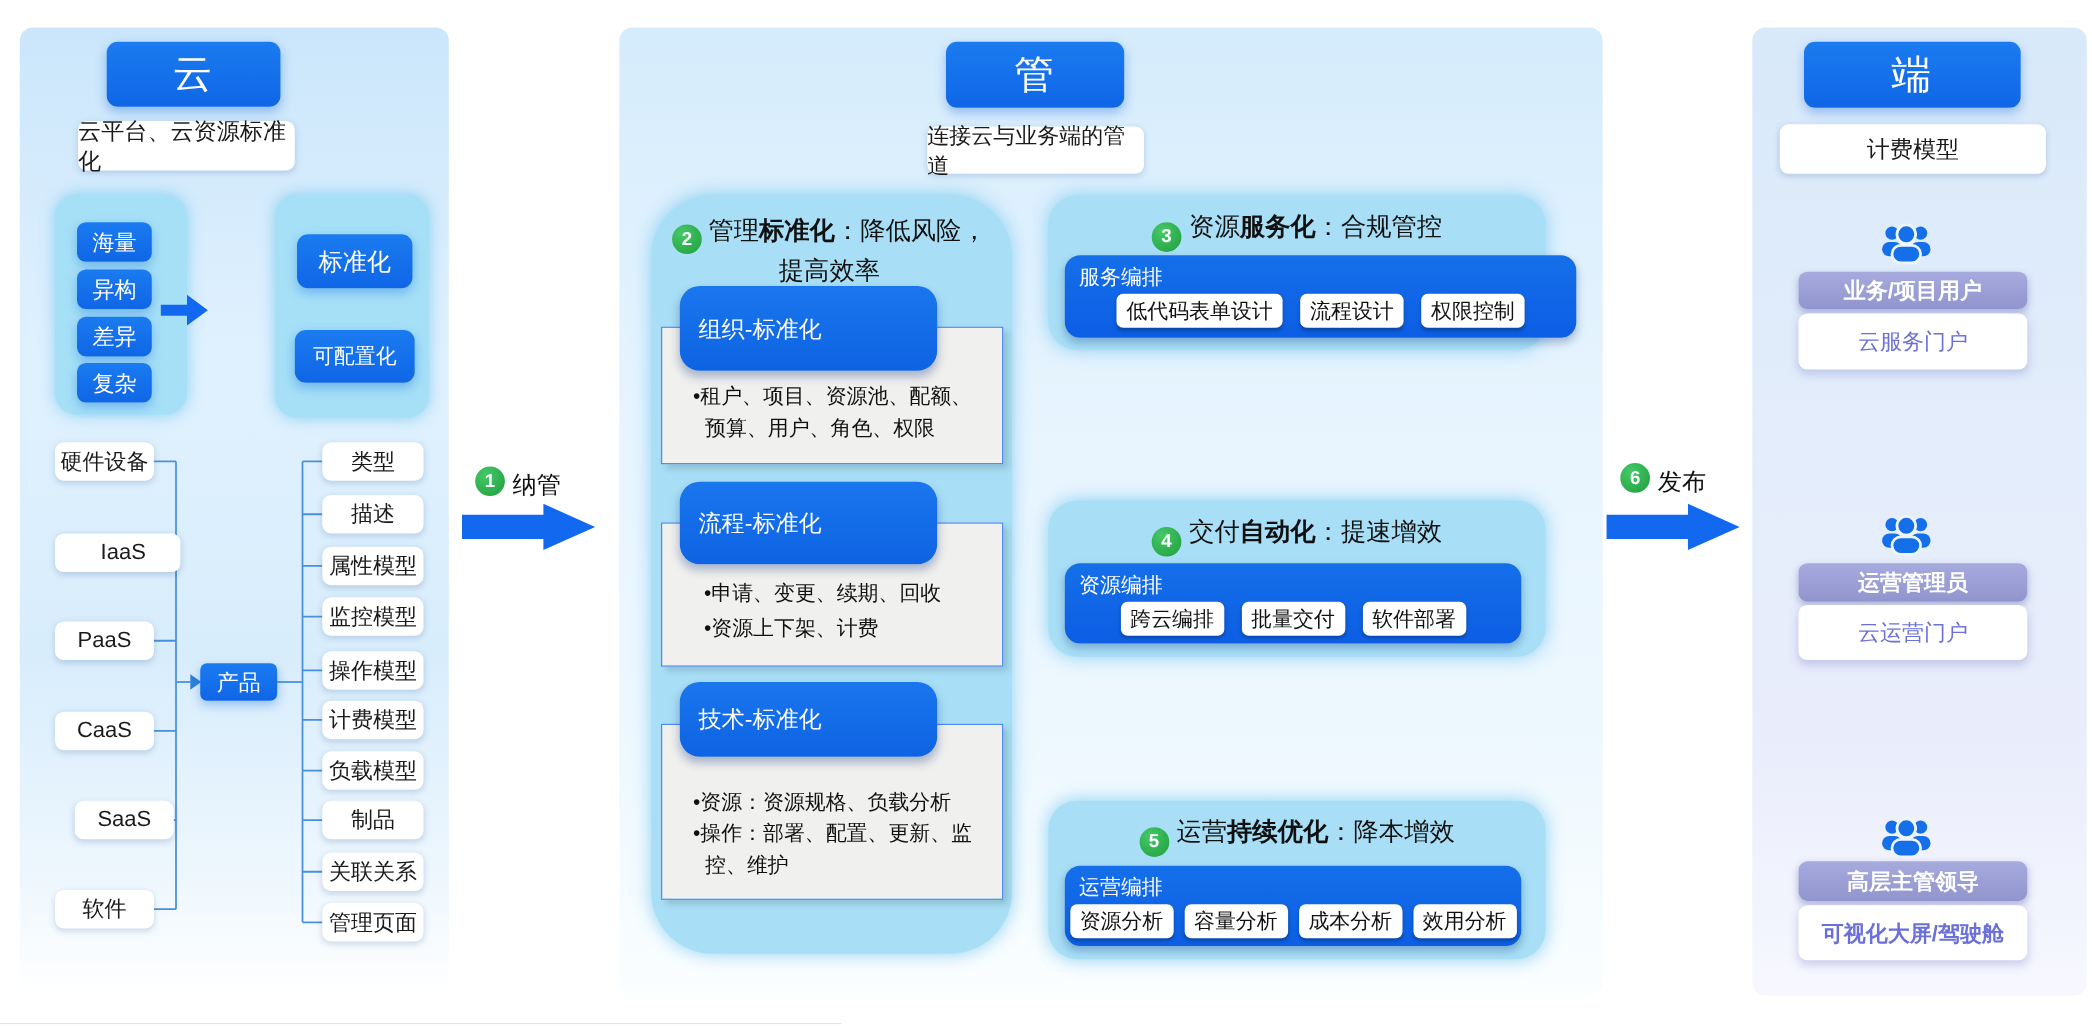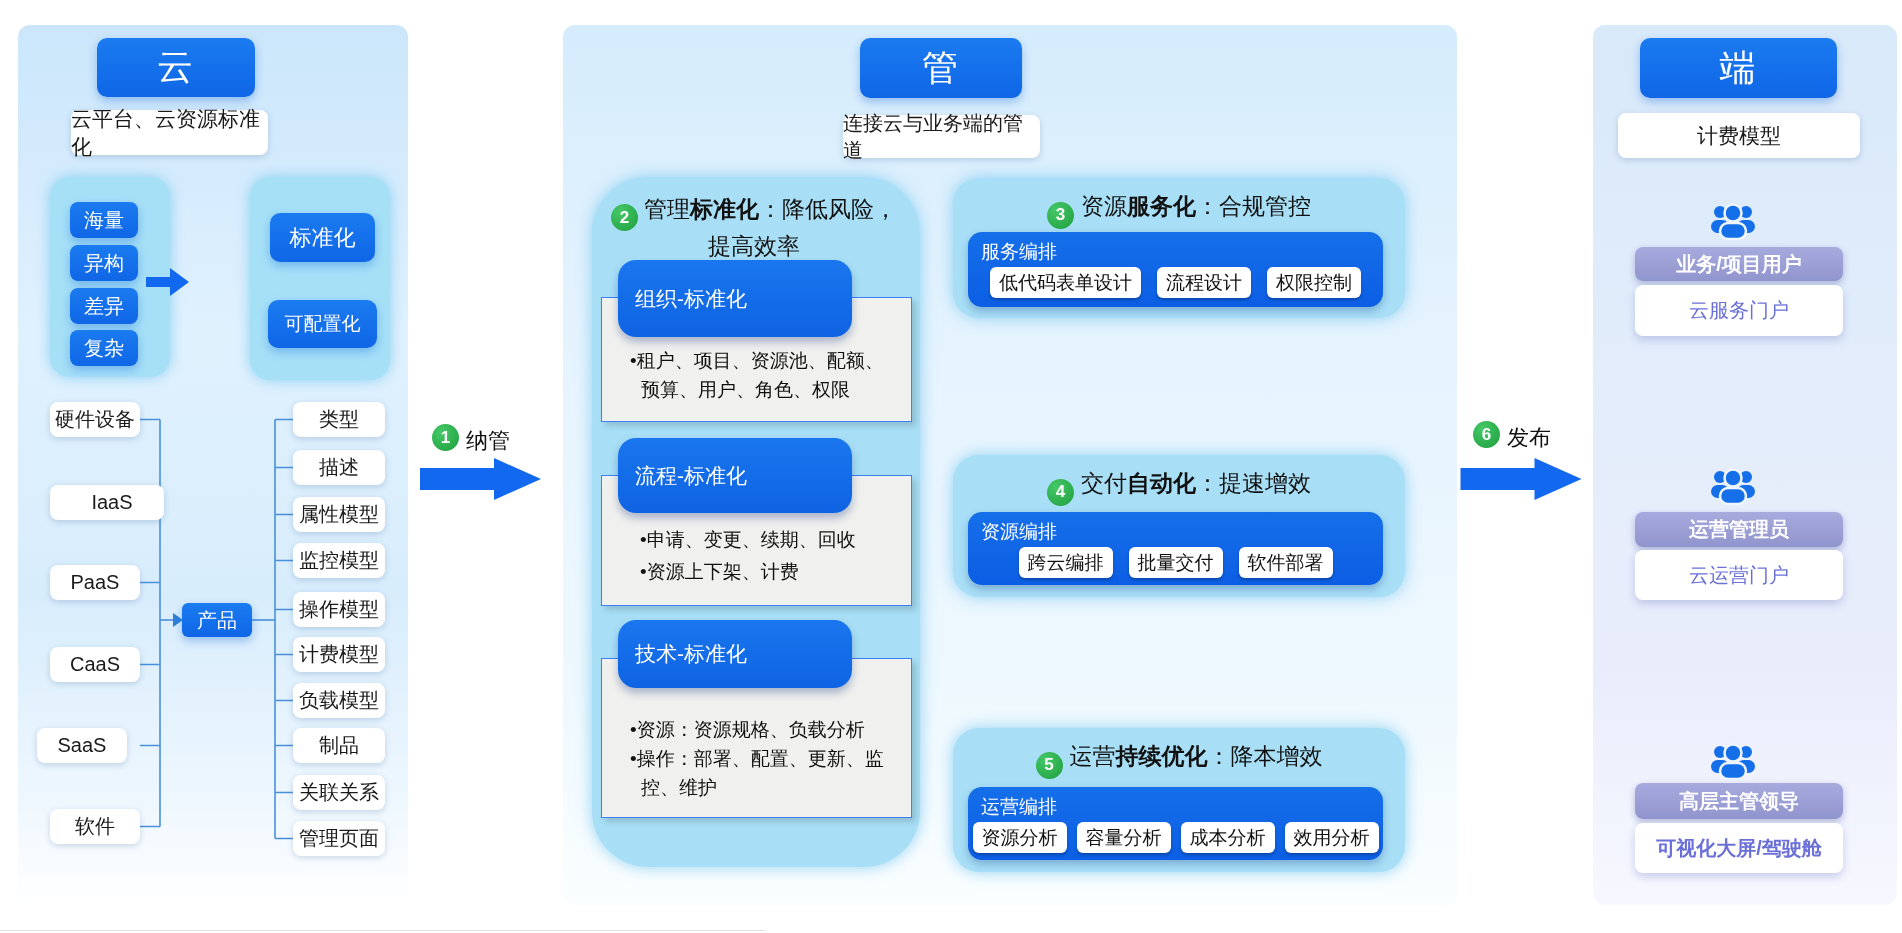--- a/index.html
+++ b/index.html
@@ -117,21 +117,21 @@
     </div>
   <div class="abs box-white flexc mind-box" style="left:50px;top:485px;width:104px;height:35px;padding-left:10px;">
       <span>IaaS</span>
     </div>
   <div class="abs box-white flexc mind-box" style="left:50px;top:565px;width:90px;height:35px;">
       <span>PaaS</span>
     </div>
   <div class="abs box-white flexc mind-box" style="left:50px;top:647px;width:90px;height:35px;">
       <span>CaaS</span>
     </div>
-  <div class="abs box-white flexc mind-box" style="left:37px;top:728px;width:90px;height:35px;">
+  <div class="abs box-white flexc mind-box" style="left:68px;top:728px;width:90px;height:35px;">
       <span>SaaS</span>
     </div>
   <div class="abs box-white flexc mind-box" style="left:50px;top:809px;width:90px;height:35px;">
       <span>软件</span>
     </div>
 
   <div class="abs box-blue flexc" style="left:182px;top:603px;width:70px;height:34px;font-size:20px;border-radius:6px;">
       <span>产品</span>
     </div>
 
@@ -212,21 +212,21 @@
     <span>技术-标准化</span>
   </div>
 
   <div class="abs cap" style="left:953px;top:178px;width:452px;height:140px;">
     <div class="cap-h">
       <span class="badge">
           <span>3</span>
         </span><span>资源</span><b>服务化</b><span>：合规管控</span>
     </div>
   </div>
-  <div class="abs inner-blue" style="left:968px;top:232px;width:415px;height:75px;">
+  <div class="abs inner-blue" style="left:968px;top:232px;width:465px;height:75px;">
     <div class="inner-label">服务编排</div>
     <div class="chip-row">
       <span class="chip">低代码表单设计</span>
       <span class="chip">流程设计</span>
       <span class="chip">权限控制</span>
     </div>
   </div>
 
   <div class="abs cap" style="left:953px;top:455px;width:452px;height:142px;">
     <div class="cap-h">

